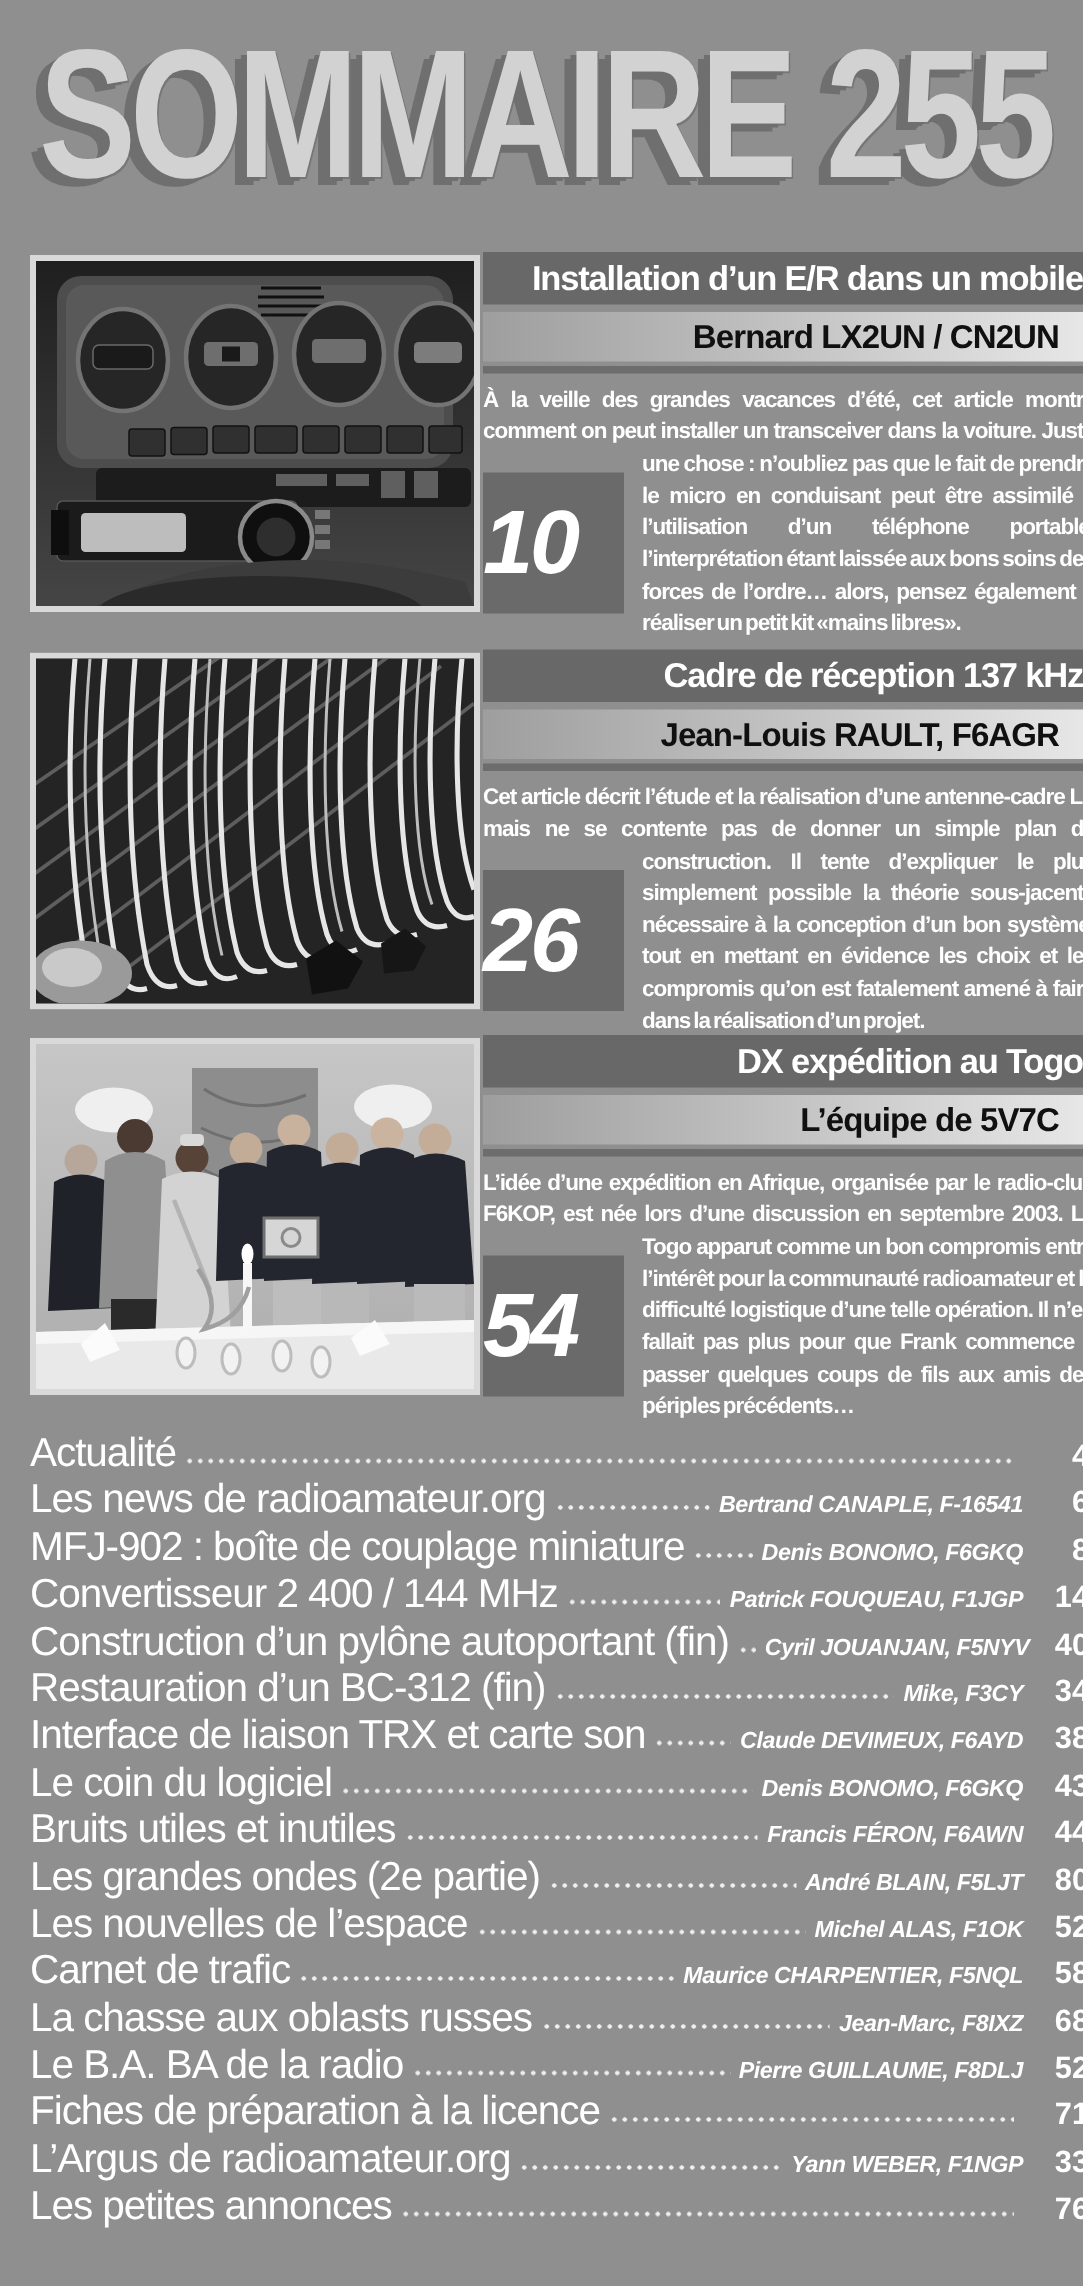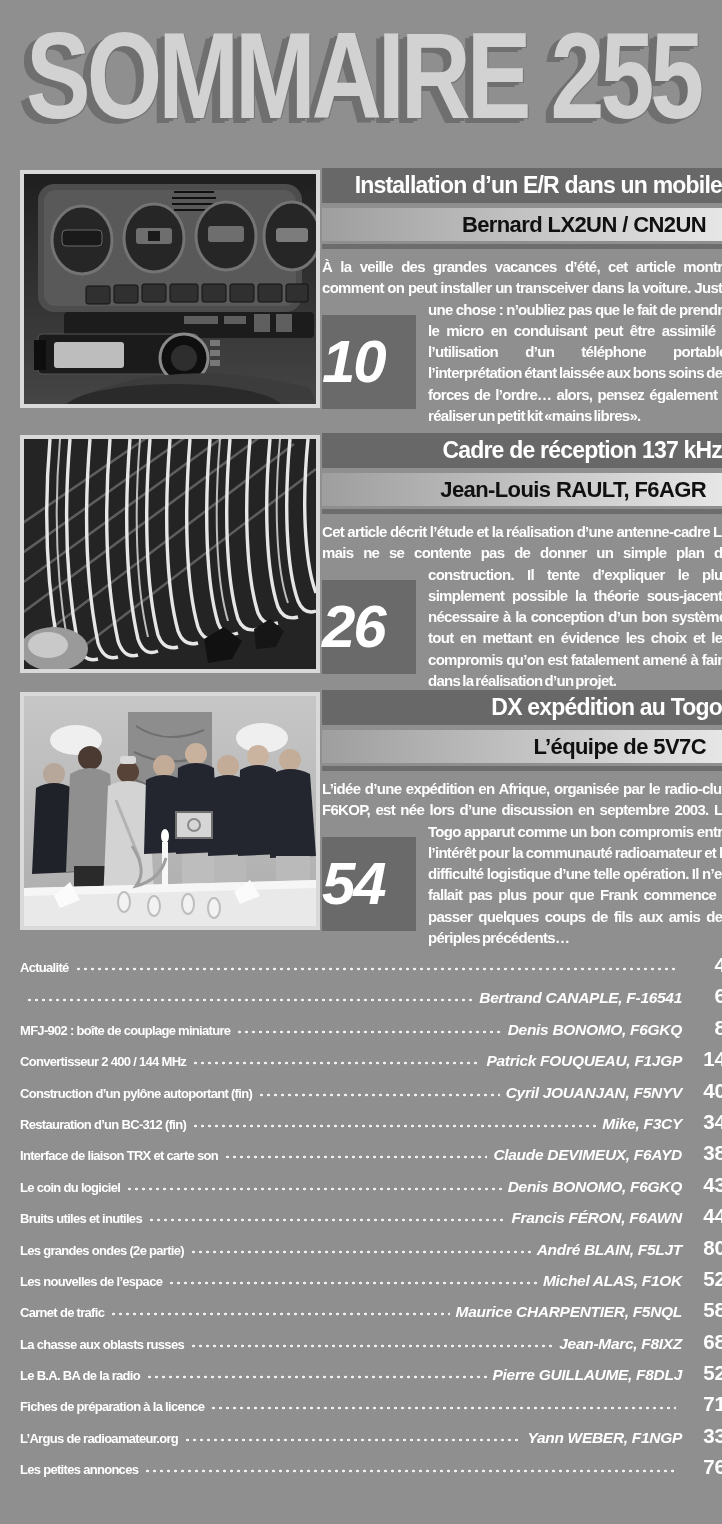--- a/index.html
+++ b/index.html
@@ -30,21 +30,21 @@
            font-size:15px;line-height:21.3px;letter-spacing:-0.7px;word-spacing:-1.5px;
            text-align:justify;}
   .num-spacer{float:left;width:0;height:57px;}
   .num-box{float:left;clear:left;width:94px;height:94px;margin:2px 12px 0 0;
            background:#6a6a6a;color:#ffffff;line-height:94px;
            font-size:60px;font-weight:bold;font-style:italic;letter-spacing:-2px;}
 
   
   .toc{position:absolute;left:8px;top:953px;width:706px;}
   .toc-row{display:flex;align-items:baseline;height:31.4px;}
-  .toc-title{font-size:13px;font-weight:bold;color:#ffffff;letter-spacing:-0.7px;
+  .toc-title{font-size:27px;font-weight:normal;color:#ffffff;letter-spacing:-0.7px;
              white-space:nowrap;}
   .toc-dots{flex:1;height:6px;margin:0 6px;min-width:12px;
             background-image:radial-gradient(circle,#f0f0f0 1.3px,rgba(0,0,0,0) 1.6px);
             background-size:7px 6px;background-repeat:repeat-x;background-position:left bottom;}
   .toc-author{font-size:15.5px;font-weight:bold;font-style:italic;color:#ffffff;
               white-space:nowrap;letter-spacing:-0.3px;}
   .toc-page{width:36px;margin-left:8px;text-align:right;
             font-size:20.5px;font-weight:bold;color:#ffffff;}
 </style>
 </head>
@@ -261,20 +261,21 @@
   </section>
 
   <div class="toc">
     <div class="toc-row">
         <span class="toc-title">Actualité</span>
         <span class="toc-dots"></span>
         <span class="toc-author"></span>
         <span class="toc-page">4</span>
       </div>
     <div class="toc-row">
+        <span class="toc-title">Les news de radioamateur.org</span>
         <span class="toc-dots"></span>
         <span class="toc-author">Bertrand CANAPLE, F-16541</span>
         <span class="toc-page">6</span>
       </div>
     <div class="toc-row">
         <span class="toc-title">MFJ-902 : boîte de couplage miniature</span>
         <span class="toc-dots"></span>
         <span class="toc-author">Denis BONOMO, F6GKQ</span>
         <span class="toc-page">8</span>
       </div>

